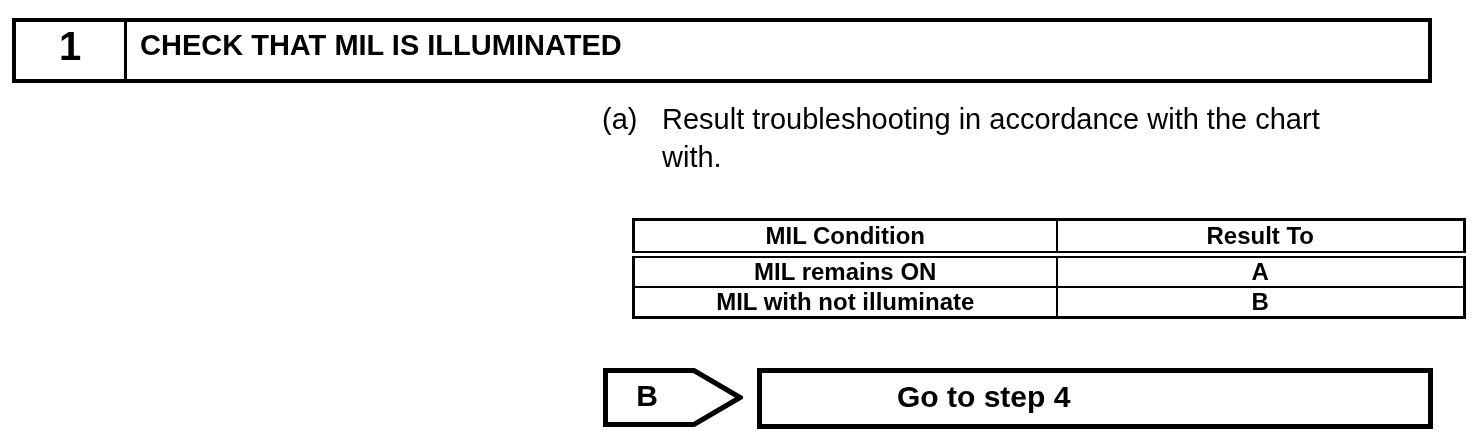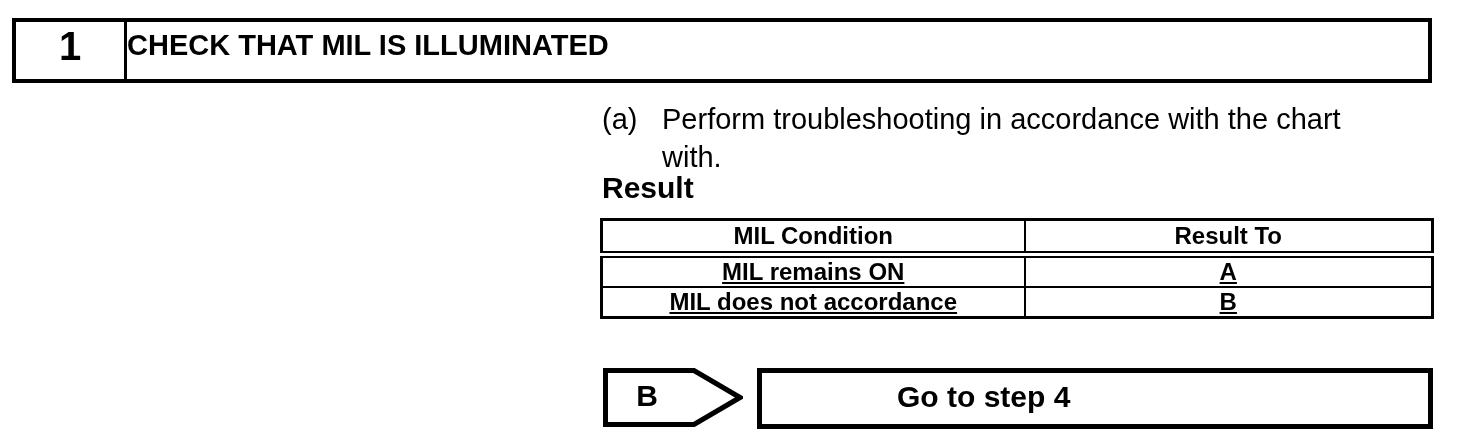--- a/index.html
+++ b/index.html
@@ -32,20 +32,21 @@
     align-items: center;
     justify-content: center;
     padding-bottom: 8px;
     font-size: 40px;
     font-weight: bold;
   }
   .step-title-cell {
     flex: 1;
     display: flex;
     align-items: center;
+    padding-left: 13px;
     padding-bottom: 10px;
     font-size: 29px;
     font-weight: bold;
     white-space: nowrap;
     overflow: hidden;
   }
 
   
   .instruction {
     position: absolute;
@@ -62,41 +63,41 @@
     position: absolute;
     left: 602px; top: 170px;
     font-size: 30px;
     font-weight: bold;
     line-height: 36px;
   }
 
   
   .result-table {
     position: absolute;
-    left: 600px; top: 218px;
+    left: 632px; top: 218px;
     width: 831px;
     border-collapse: collapse;
     table-layout: fixed;
     background: #fff;
     border: 3px solid #000;
   }
   .result-table col.c1 { width: 423px; }
   .result-table col.c2 { width: 408px; }
   .result-table th, .result-table td {
     border: 2px solid #000;
     text-align: center;
     font-size: 24px;
     font-weight: bold;
     padding: 0;
   }
   .result-table th {
     height: 35px;
     border-bottom: 7px double #000;
   }
-  .result-table td { height: 29px; text-decoration: underline; }
+  .result-table td { height: 29px; }
 
   
   .flow-connector {
     position: absolute;
     left: 603px; top: 368px;
     width: 140px; height: 59px;
   }
   .flow-connector svg { position: absolute; left: 0; top: 0; }
   .connector-label {
     position: absolute;
@@ -128,45 +129,44 @@
 <div class="page">
 
   <div class="step-header">
     <div class="step-number-cell">1</div>
     <div class="step-title-cell">CHECK THAT MIL IS ILLUMINATED</div>
   </div>
 
   <div class="instruction">
     <span class="marker">(a)</span>
     <span class="itext">
-      <span>Perform troubleshooting in accordance with the chart</span><br>
+      <span>Result troubleshooting in accordance with the chart</span><br>
       <span>with.</span>
     </span>
   </div>
 
-  <div class="result-label">Result</div>
 
   <table class="result-table">
     <colgroup>
         <col class="c1">
         <col class="c2">
       </colgroup>
     <thead>
       <tr>
         <th>MIL Condition</th>
         <th>Result To</th>
       </tr>
     </thead>
     <tbody>
       <tr>
         <td>MIL remains ON</td>
         <td>A</td>
       </tr>
       <tr>
-        <td>MIL does not accordance</td>
+        <td>MIL with not illuminate</td>
         <td>B</td>
       </tr>
     </tbody>
   </table>
 
   <div class="flow-connector">
     <svg width="140" height="59" viewBox="0 0 140 59">
       <polygon points="2.5,2.5 91,2.5 137,29.5 91,56.5 2.5,56.5" fill="#ffffff" stroke="#000000" stroke-width="5" stroke-linejoin="miter"></polygon>
     </svg>
     <span class="connector-label">B</span>

